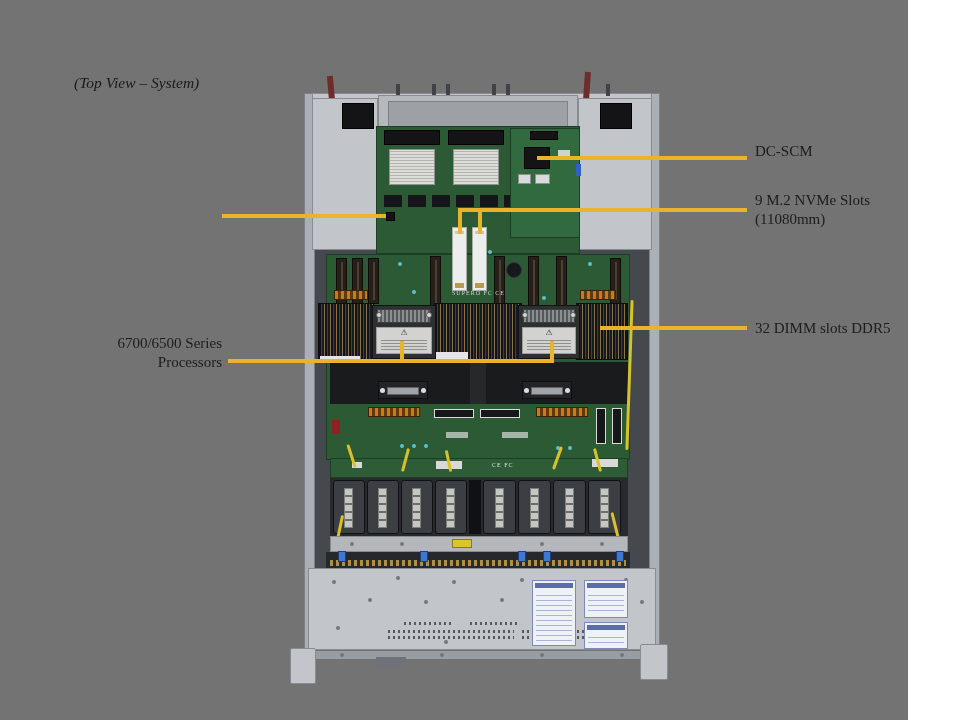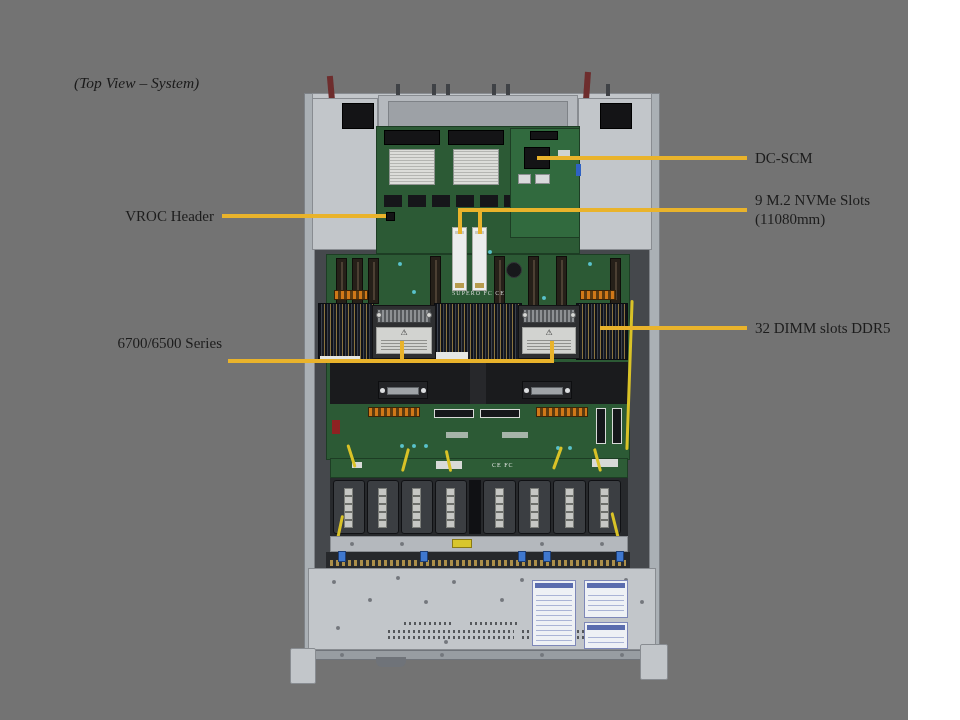--- a/index.html
+++ b/index.html
@@ -254,36 +254,36 @@
     <div class="screw" style="left:340px;top:653px;"></div>
     <div class="screw" style="left:440px;top:653px;"></div>
     <div class="screw" style="left:540px;top:653px;"></div>
     <div class="screw" style="left:620px;top:653px;"></div>
     <div class="abs" style="left:376px;top:657px;width:30px;height:10px;background:#6f7379;border-radius:0 0 6px 6px;"></div>
     <div class="abs metal" style="left:290px;top:648px;width:26px;height:36px;border-radius:2px;"></div>
     <div class="abs metal" style="left:640px;top:644px;width:28px;height:36px;border-radius:2px;"></div>
   </div>
 
   <div class="cline" style="left:537px;top:156px;width:210px;height:4px;"></div>
-  <div class="lbl" style="left:755px;top:149px;">DC-SCM</div>
+  <div class="lbl" style="left:755px;top:142px;">DC-SCM</div>
 
   <div class="cline" style="left:458px;top:208px;width:289px;height:4px;"></div>
   <div class="cline" style="left:458px;top:208px;width:4px;height:26px;"></div>
   <div class="cline" style="left:478px;top:208px;width:4px;height:26px;"></div>
   <div class="lbl" style="left:755px;top:191px;">
     <div>9 M.2 NVMe Slots</div>
     <div>(11080mm)</div>
   </div>
 
   <div class="cline" style="left:222px;top:214px;width:164px;height:4px;"></div>
-  <div class="lbl lbl-r" style="left:60px;top:207px;width:154px;">VROC Header</div>
 
   <div class="cline" style="left:600px;top:326px;width:147px;height:4px;"></div>
   <div class="lbl" style="left:755px;top:319px;">32 DIMM slots DDR5</div>
 
   <div class="cline" style="left:228px;top:359px;width:326px;height:4px;"></div>
   <div class="cline" style="left:400px;top:341px;width:4px;height:22px;"></div>
   <div class="cline" style="left:550px;top:341px;width:4px;height:22px;"></div>
   <div class="lbl lbl-r" style="left:60px;top:334px;width:162px;">
     <div>6700/6500 Series</div>
+    <div>Processors</div>
   </div>
 
 </div>
 
 </body></html>

